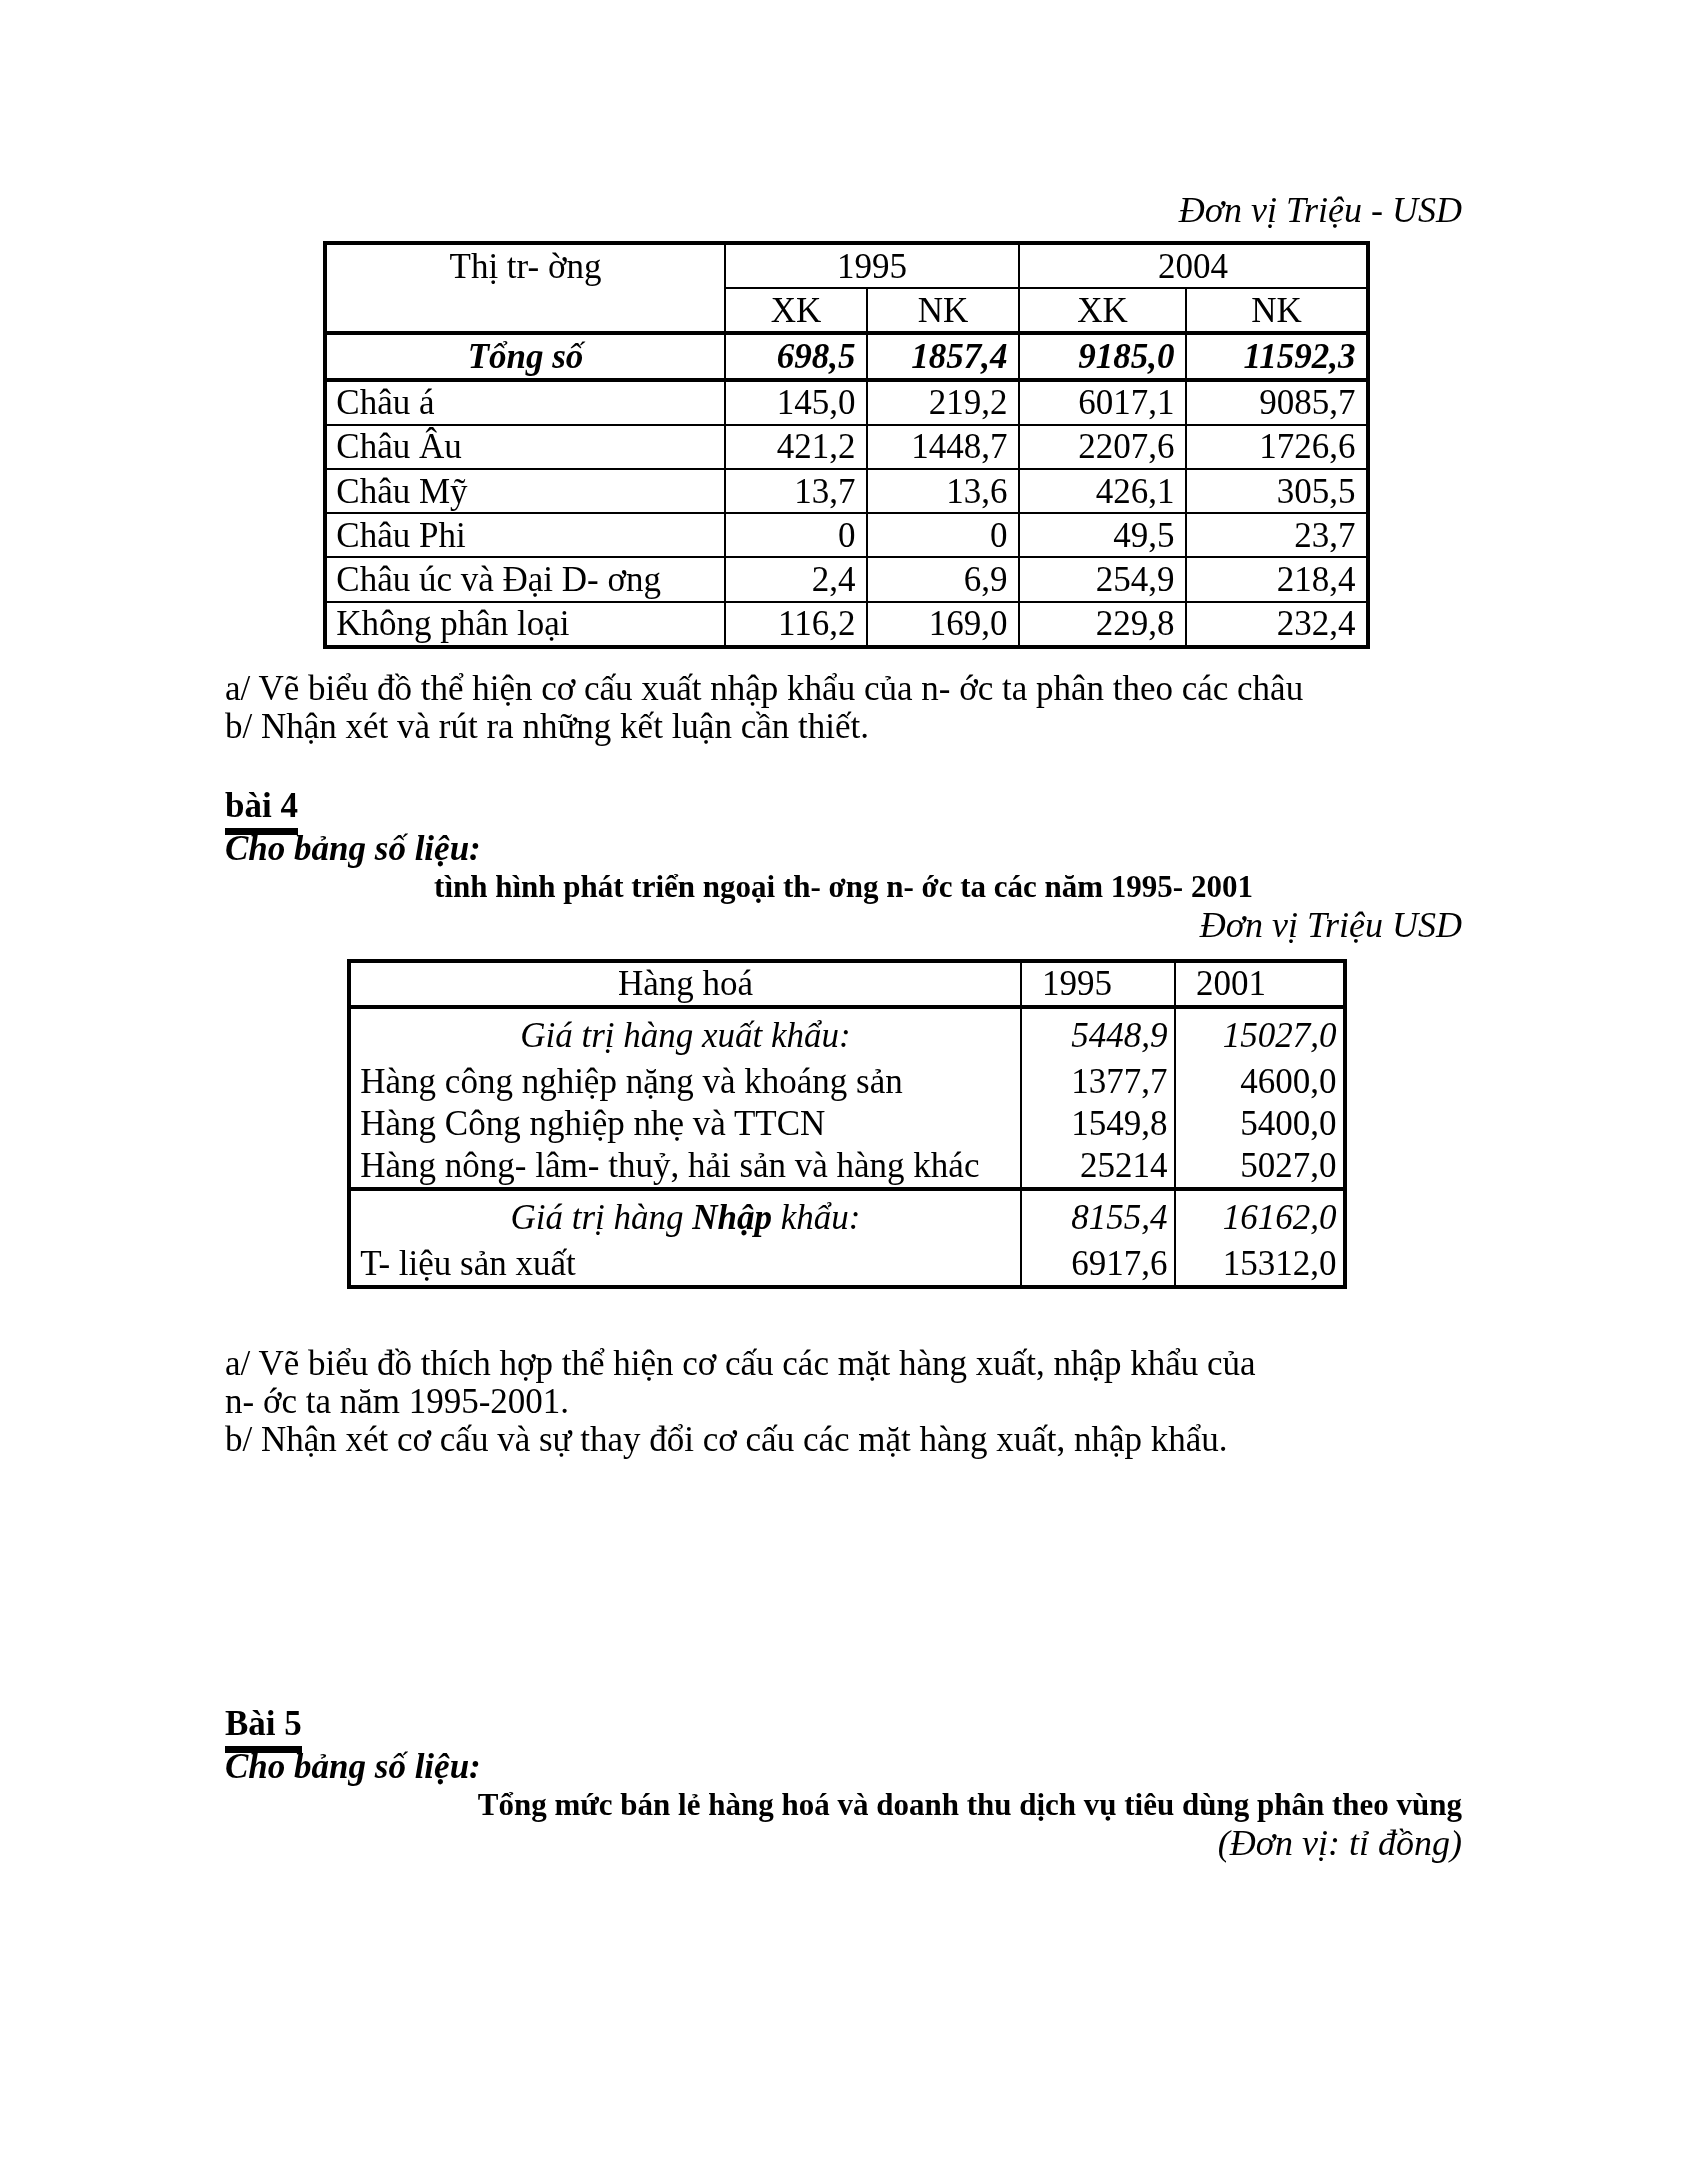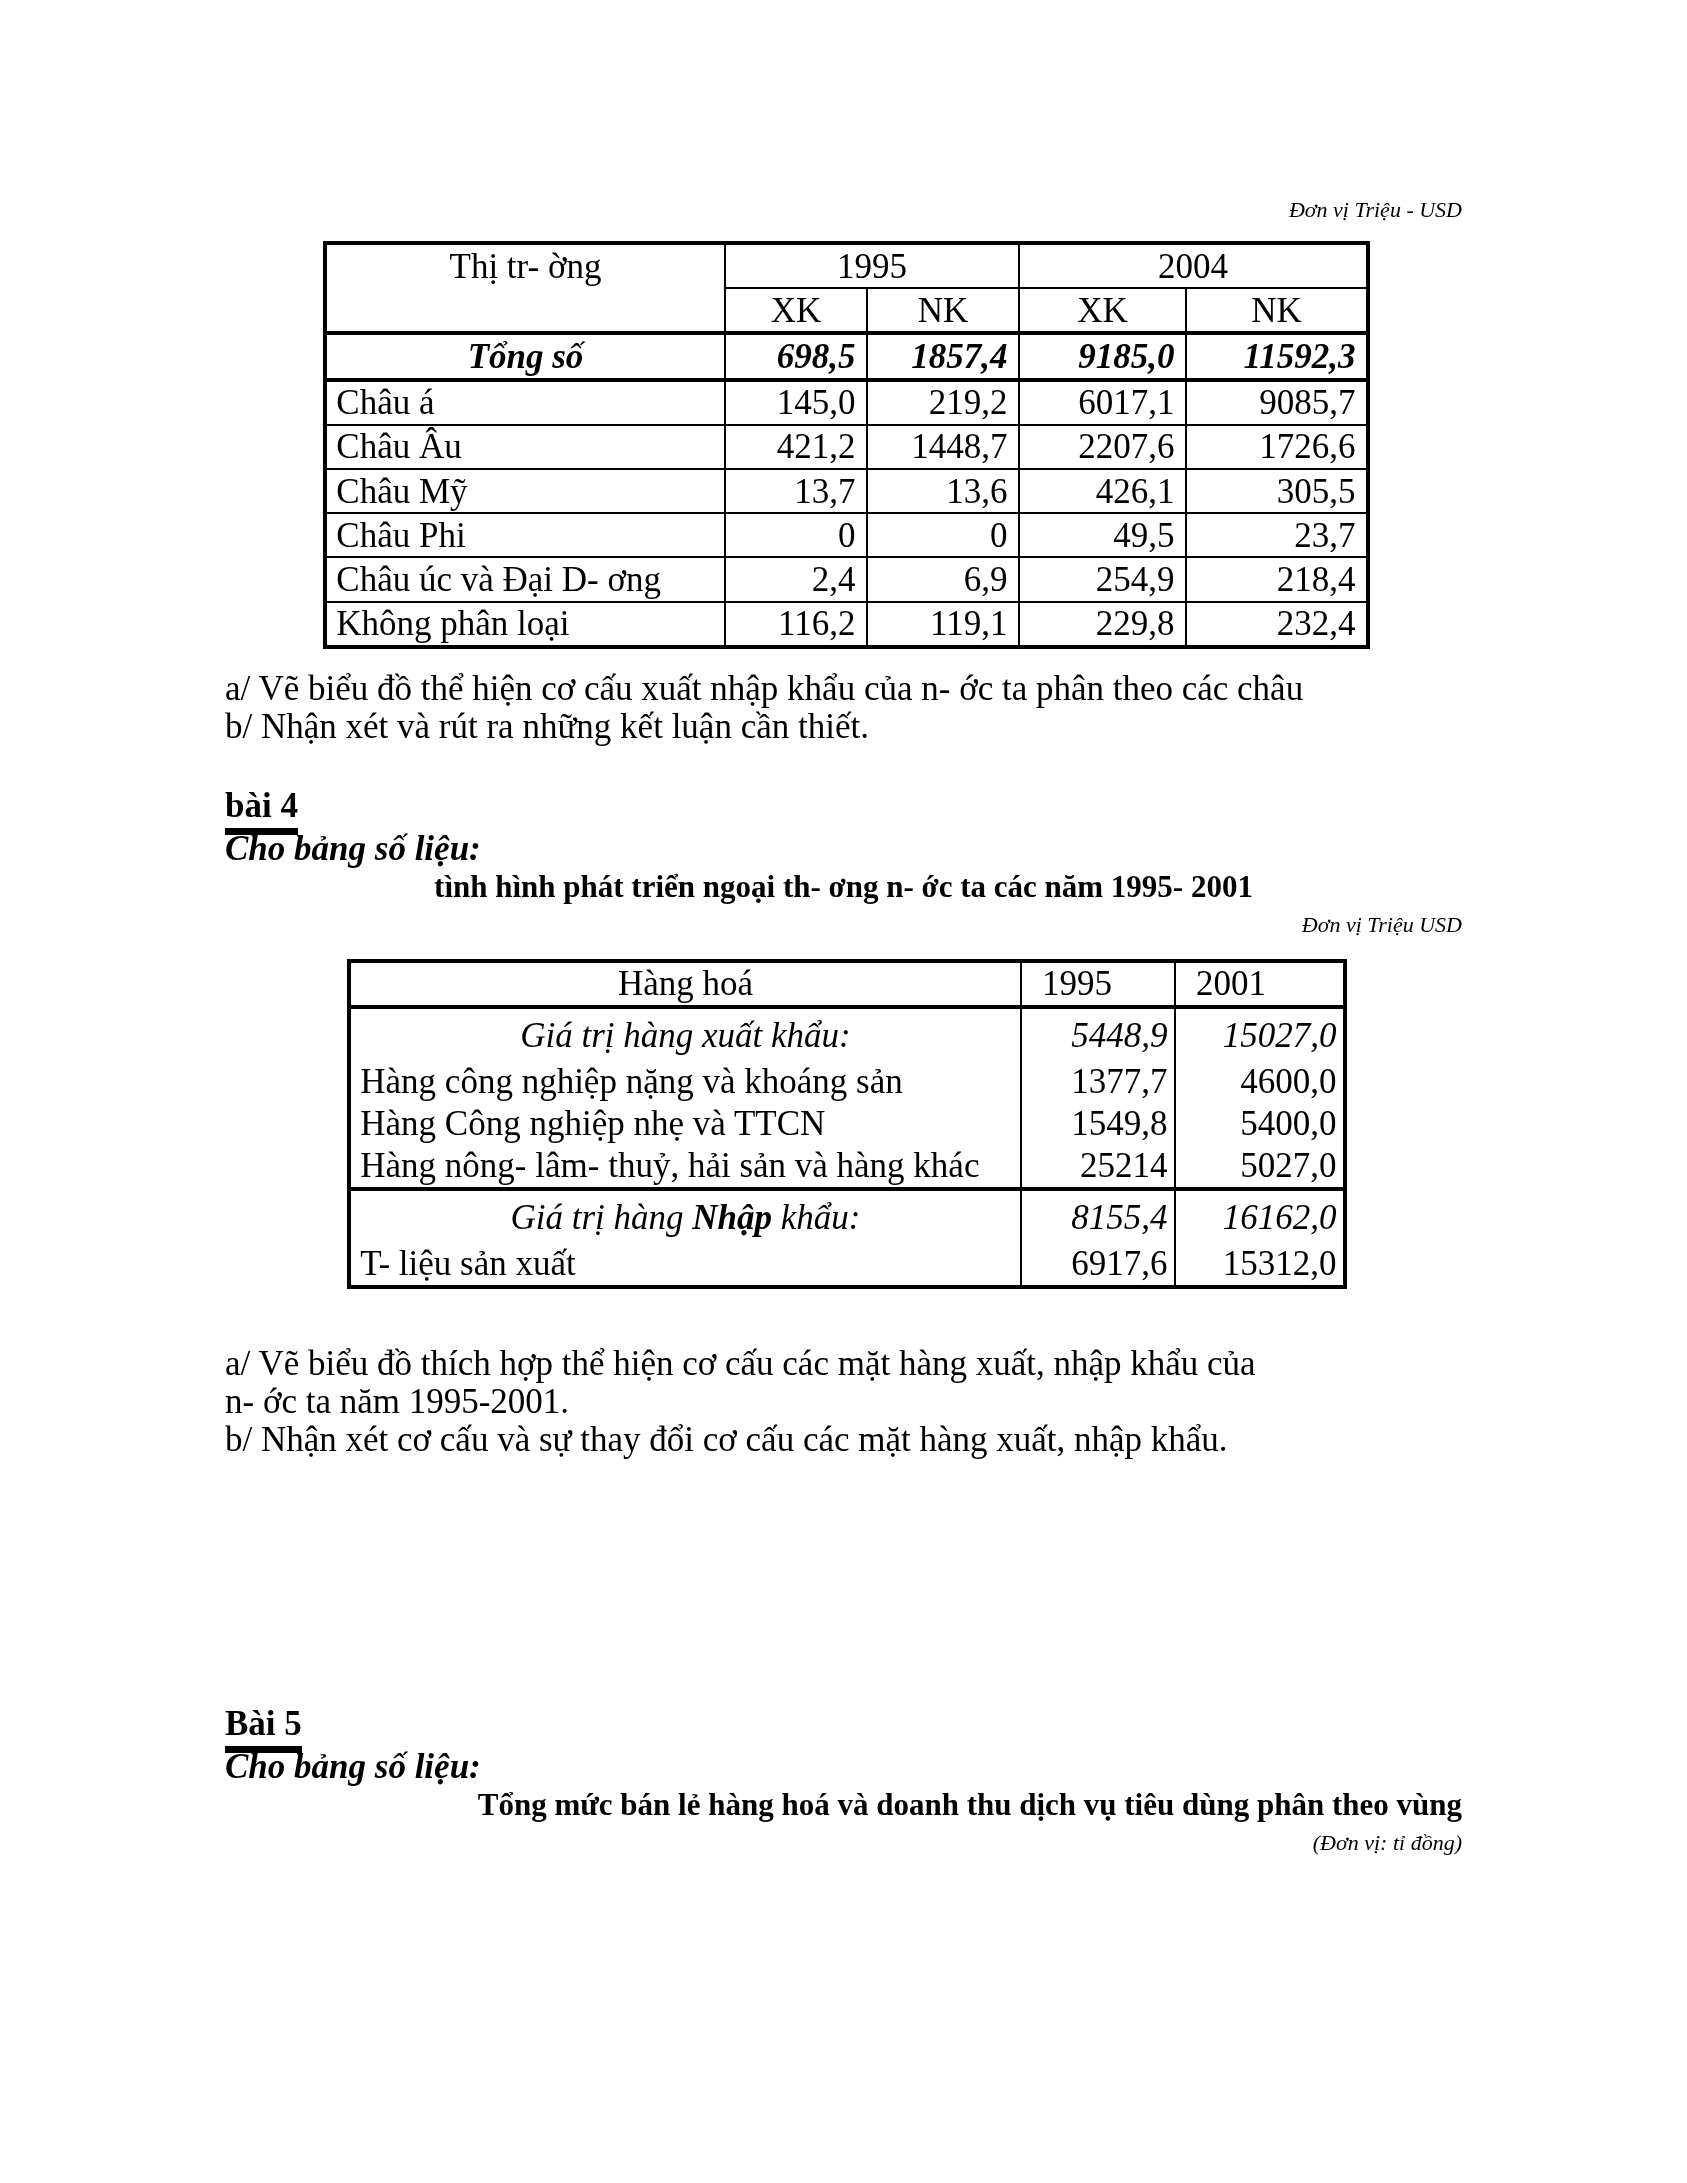--- a/index.html
+++ b/index.html
@@ -13,21 +13,21 @@
     font-size:35px;
     line-height:38px;
     box-sizing:border-box;
     padding:0 225px;
     overflow:hidden;
   }
   .right{text-align:right;}
   .center{text-align:center;}
   .it{font-style:italic;}
   .b{font-weight:bold;}
-  .unit-note{font-style:italic;font-size:22px;line-height:38px;}
+  .unit-note{font-style:italic;font-size:36px;line-height:38px;}
   .unit-note-top{margin-top:191px;}
 
   table{border-collapse:collapse;table-layout:fixed;}
   td{padding:2.6px 9.3px;line-height:37px;overflow:hidden;}
 
   
   .t1{border:4px solid #000;width:1043px;margin-left:98px;margin-top:12px;}
   .t1 td{border:2.6px solid #000;}
   .t1 .market-cell{vertical-align:top;text-align:center;}
   .t1 tr.total td{border-top:4.6px solid #000;border-bottom:4.6px solid #000;font-weight:bold;font-style:italic;}
@@ -117,21 +117,21 @@
       <tr>
         <td>Châu úc và Đại D- ơng</td>
         <td class="num">2,4</td>
         <td class="num">6,9</td>
         <td class="num">254,9</td>
         <td class="num">218,4</td>
       </tr>
       <tr>
         <td>Không phân loại</td>
         <td class="num">116,2</td>
-        <td class="num">119,1</td>
+        <td class="num">169,0</td>
         <td class="num">229,8</td>
         <td class="num">232,4</td>
       </tr>
     </tbody>
   </table>
 
   <div class="para">
     <div>a/ Vẽ biểu đồ thể hiện cơ cấu xuất nhập khẩu của n- ớc ta phân theo các châu</div>
     <div>b/ Nhận xét  và rút ra những kết luận cần thiết.</div>
   </div>

